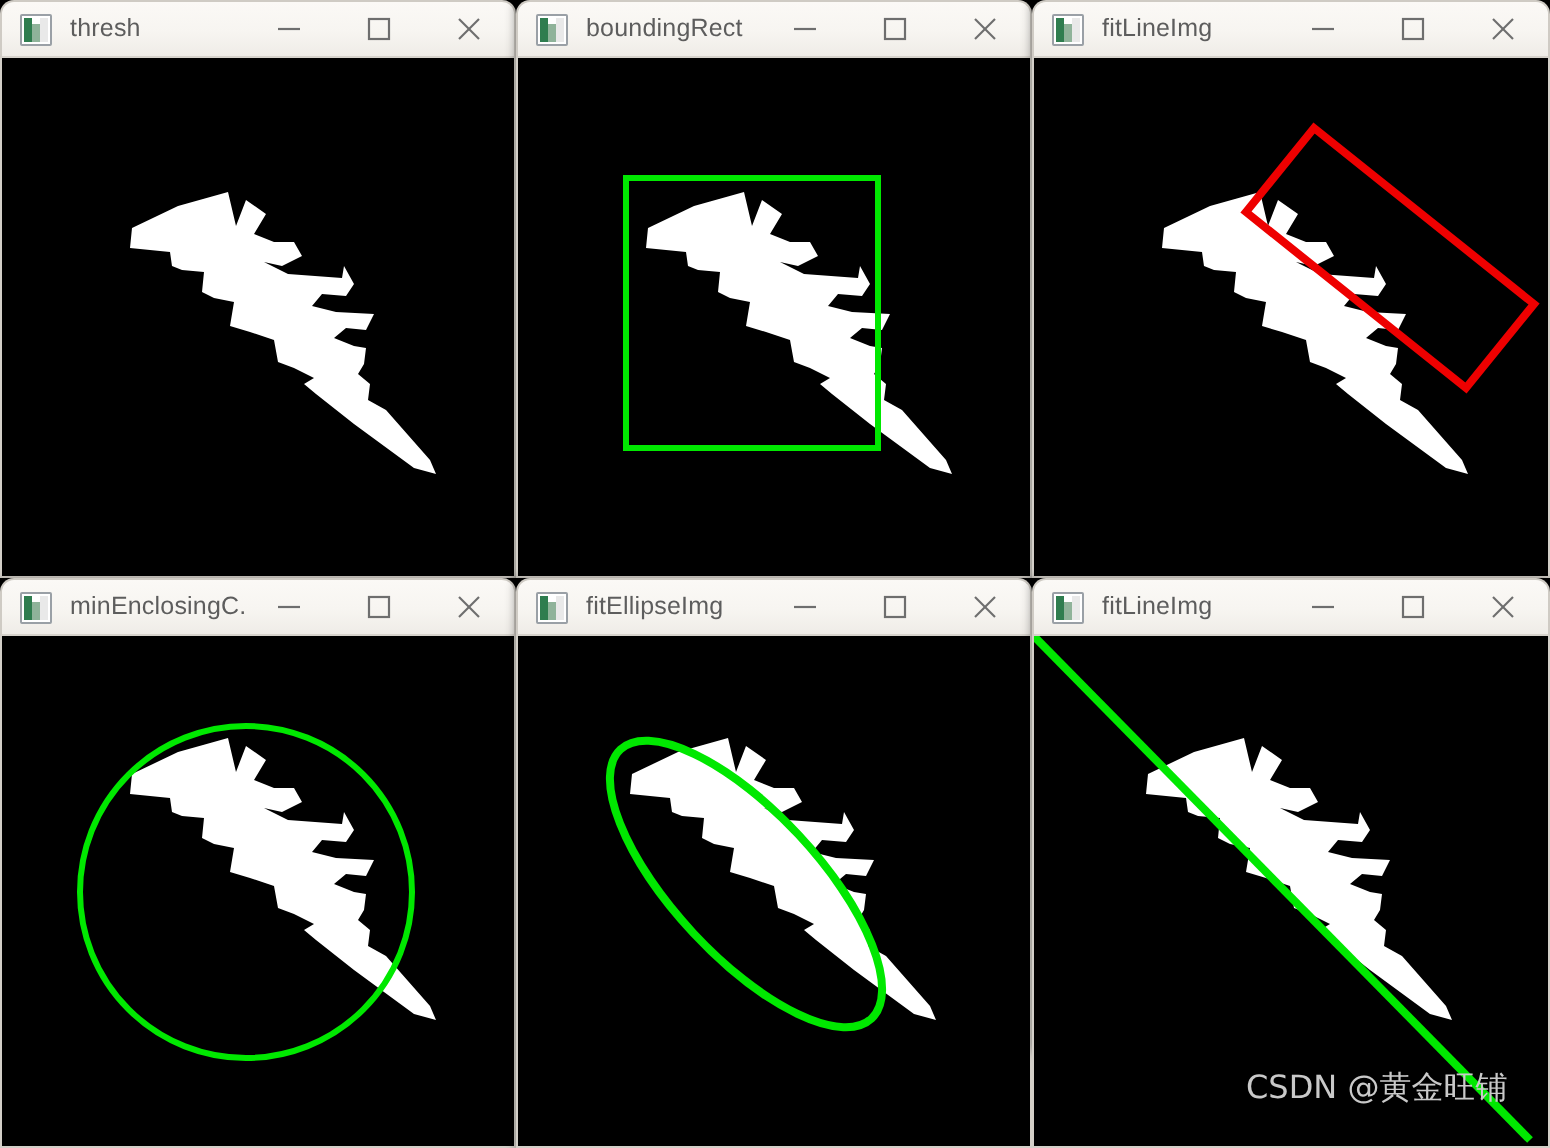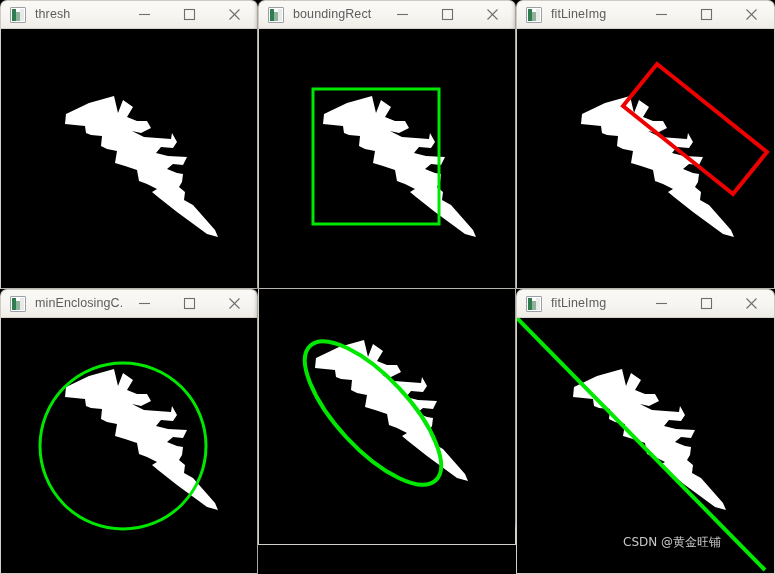--- a/index.html
+++ b/index.html
@@ -107,21 +107,21 @@
     border-left: 1px solid #d3cfc8;
     border-right: 1px solid #d3cfc8;
     border-bottom: 1px solid #d3cfc8;
     box-sizing: border-box;
   }
   .canvas svg { display: block; position: absolute; left: 0; top: 0; }
 
   .watermark {
     position: absolute;
     color: #c9c9c9;
-    font-size: 12px;
+    font-size: 16px;
     font-family: "DejaVu Sans", sans-serif;
     white-space: nowrap;
     pointer-events: none;
   }
 </style>
 </head>
 <body>
 
 <div id="desktop">
 
@@ -271,20 +271,46 @@
         <rect x="0" y="0" width="258" height="256" fill="#000000"></rect>
         <g transform="translate(0,-16)">
           <path fill="#ffffff" d="M 88 74 L 113 67 L 117 84 L 122 71 L 132 78 L 126 88 L 136 92 L 146 92 L 150 99 L 140 104 L 131 102 L 143 108 L 170 110 L 171 104 L 176 113 L 172 119 L 160 118 L 155 124 L 167 127 L 186 128 L 182 136 L 172 135 L 166 140 L 176 144 L 182 145 L 181 153 L 178 158 L 184 163 L 183 171 L 192 176 L 214 201 L 217 208 L 206 205 L 176 183 L 157 168 L 151 163 L 156 160 L 146 155 L 138 152 L 136 141 L 124 137 L 114 134 L 116 122 L 106 120 L 100 117 L 101 107 L 90 106 L 85 104 L 84 97 L 74 96 L 64 95 L 65 85 Z"></path>
         </g>
         <circle cx="122" cy="128" r="83" fill="none" stroke="#00e800" stroke-width="3"></circle>
       </svg>
     </div>
   </div>
 
   <div class="win" style="left:258px; top:289px; width:258px; height:285px;">
+    <div class="titlebar">
+      <span class="app-icon">
+          <i class="a"></i>
+          <i class="b"></i>
+          <i class="c"></i>
+        </span>
+      <span class="win-title">fitEllipseImg</span>
+      <span class="caption-buttons">
+        <span class="cap">
+          <svg width="13" height="13" viewBox="0 0 13 13">
+              <line class="g" x1="1" y1="6.5" x2="12" y2="6.5"></line>
+            </svg>
+        </span>
+        <span class="cap">
+          <svg width="13" height="13" viewBox="0 0 13 13">
+              <rect class="g" x="1.5" y="1.5" width="10" height="10"></rect>
+            </svg>
+        </span>
+        <span class="cap">
+          <svg width="13" height="13" viewBox="0 0 13 13">
+              <line class="g" x1="1.5" y1="1.5" x2="11.5" y2="11.5"></line>
+              <line class="g" x1="11.5" y1="1.5" x2="1.5" y2="11.5"></line>
+            </svg>
+        </span>
+      </span>
+    </div>
     <div class="canvas" style="width:258px; height:256px;">
       <svg width="258" height="256" viewBox="0 0 258 256">
         <rect x="0" y="0" width="258" height="256" fill="#000000"></rect>
         <g transform="translate(-8,-16)">
           <path fill="#ffffff" d="M 88 74 L 113 67 L 117 84 L 122 71 L 132 78 L 126 88 L 136 92 L 146 92 L 150 99 L 140 104 L 131 102 L 143 108 L 170 110 L 171 104 L 176 113 L 172 119 L 160 118 L 155 124 L 167 127 L 186 128 L 182 136 L 172 135 L 166 140 L 176 144 L 182 145 L 181 153 L 178 158 L 184 163 L 183 171 L 192 176 L 214 201 L 217 208 L 206 205 L 176 183 L 157 168 L 151 163 L 156 160 L 146 155 L 138 152 L 136 141 L 124 137 L 114 134 L 116 122 L 106 120 L 100 117 L 101 107 L 90 106 L 85 104 L 84 97 L 74 96 L 64 95 L 65 85 Z"></path>
         </g>
         <ellipse cx="114" cy="124" rx="92" ry="36" transform="rotate(47 114 124)" fill="none" stroke="#00e800" stroke-width="4"></ellipse>
       </svg>
     </div>
   </div>

